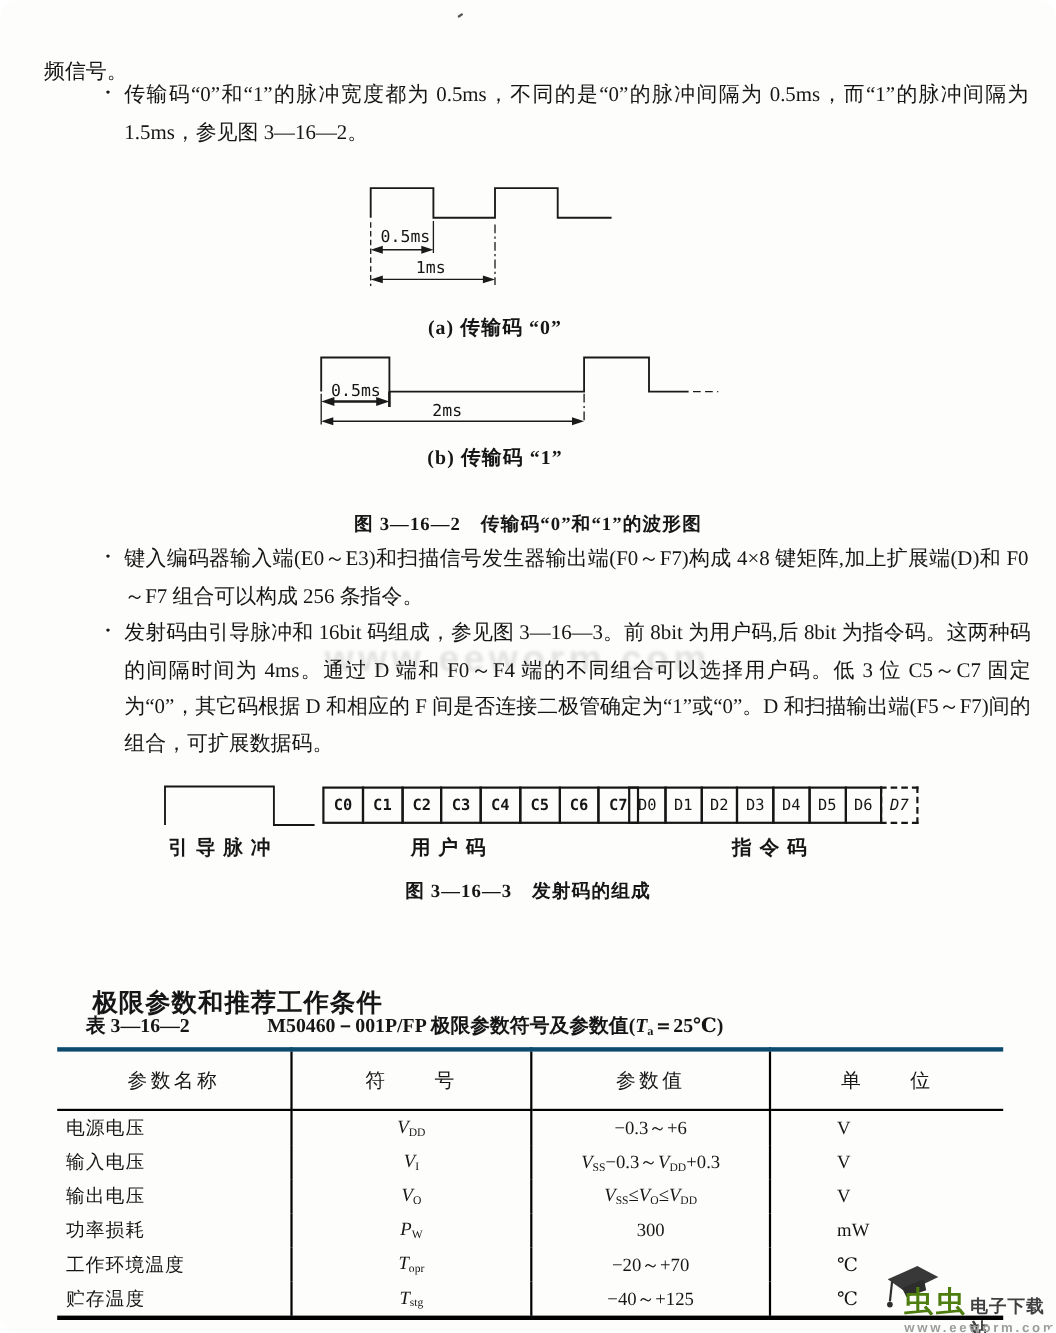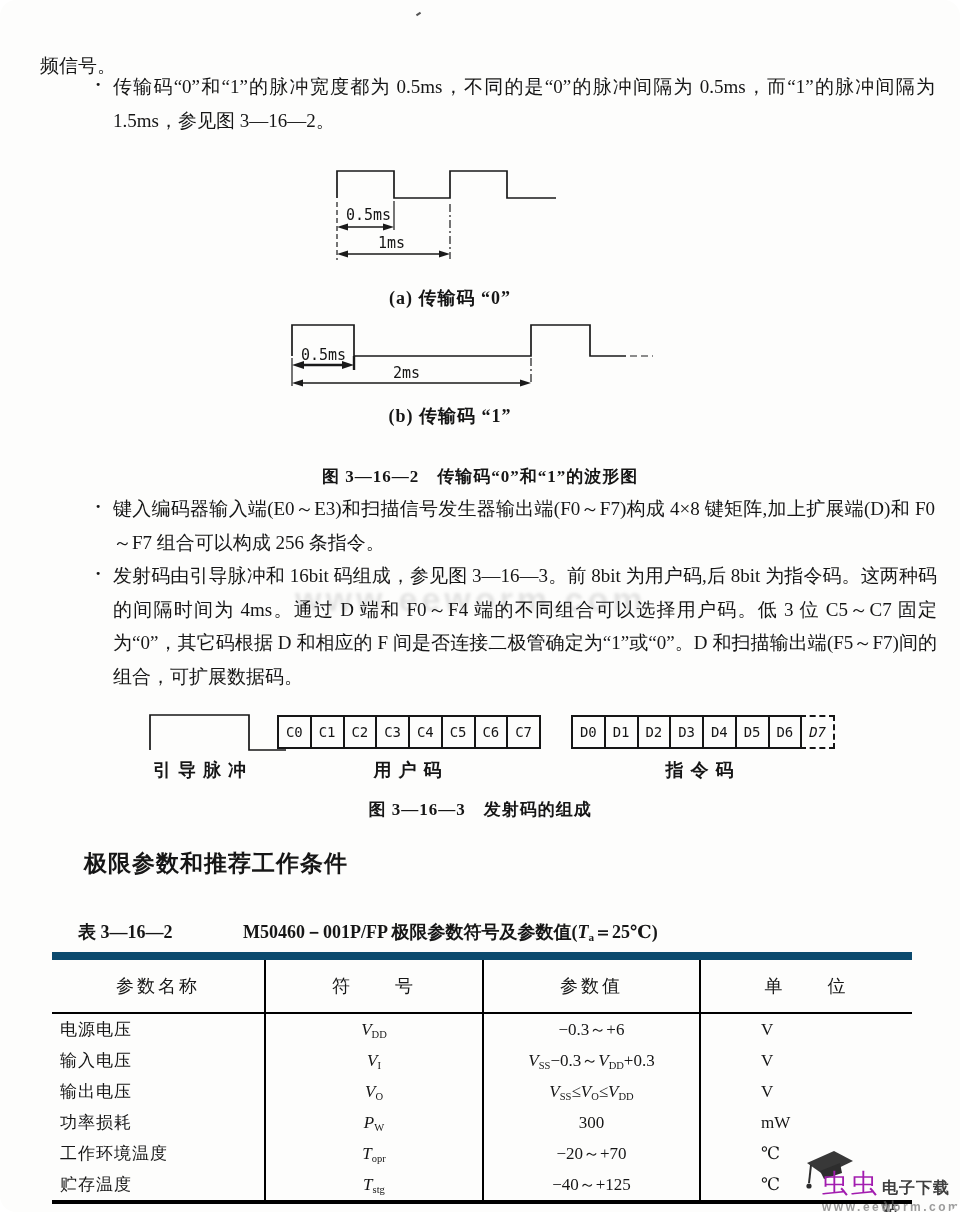--- a/index.html
+++ b/index.html
@@ -16,54 +16,54 @@
   .cap-a{left:300px;top:286px;width:300px;}
   .cap-b{left:300px;top:404px;width:300px;}
   .numcap{position:absolute;left:0;top:465px;width:960px;text-align:center;font-size:17px;font-weight:bold;letter-spacing:1px;}
   .numcap2{position:absolute;left:0;top:798px;width:960px;text-align:center;font-size:17px;font-weight:bold;letter-spacing:1px;}
   svg.wave{position:absolute;}
   .wlabel{font-family:"DejaVu Sans Mono",monospace;font-size:15px;fill:#161616;}
   
   .fig3{position:absolute;left:145px;top:710px;width:700px;height:74px;}
   .fig3 svg{position:absolute;left:0;top:0;}
   .bits{position:absolute;top:5px;display:flex;height:34px;box-sizing:border-box;}
-  .bits-c{left:132px;width:264px;}
+  .bits-c{left:148px;width:288px;font-weight:bold;}
   .bits-d{left:426px;width:264px;}
   .bit{flex:1;border:2px solid #161616;margin-left:-2px;text-align:center;line-height:30px;
        font-family:"DejaVu Sans Mono",monospace;font-size:14px;box-sizing:border-box;}
   .bit:first-child{margin-left:0;}
   .bits-d .bit:last-child{border-style:dashed;font-style:italic;}
   .figrow-label{position:absolute;top:48px;text-align:center;font-size:18px;font-weight:bold;letter-spacing:7px;}
   .lead-label{left:0;width:116px;}
   .user-label{left:138px;width:256px;}
   .cmd-label{left:426px;width:264px;}
   
-  .heading{position:absolute;left:84px;top:848px;font-family:"Liberation Sans","DejaVu Sans",sans-serif;
+  .heading{position:absolute;left:84px;top:896px;font-family:"Liberation Sans","DejaVu Sans",sans-serif;
            font-size:23px;font-weight:700;letter-spacing:1px;}
   
   .tbl-title{position:absolute;left:52px;top:920px;width:860px;font-size:18px;font-weight:700;}
   .tbl-title .tlabel{margin-left:26px;}
   .tbl-title .ttext{margin-left:66px;}
   table.limits{position:absolute;left:52px;top:952px;width:860px;border-collapse:collapse;
-               border-top:8px solid #0c4a6e;border-bottom:4px solid #000;table-layout:fixed;}
+               border-top:4px solid #0c4a6e;border-bottom:4px solid #000;table-layout:fixed;}
   table.limits th{height:50px;font-size:18px;font-weight:normal;letter-spacing:3px;text-align:center;
                   border-bottom:2px solid #000;}
   table.limits td{height:29px;font-size:17px;}
   .vline{border-right:2px solid #000;}
   td.c-name{padding-left:8px;letter-spacing:1px;}
   td.c-sym,td.c-val{text-align:center;}
   td.c-unit{padding-left:60px;}
   .it{font-style:italic;font-family:"Liberation Serif",serif;}
   .sb{font-size:0.62em;vertical-align:-0.25em;letter-spacing:0;}
   
   .faintmark{position:absolute;left:295px;top:580px;width:400px;font-family:"Liberation Sans",sans-serif;
              font-size:34px;font-weight:bold;color:#b9b9b9;opacity:0.38;letter-spacing:4px;filter:blur(1.5px);}
   
   .sitemark{position:absolute;left:800px;top:1138px;width:160px;height:74px;font-family:"Liberation Sans","DejaVu Sans",sans-serif;}
-  .sitemark .brand{position:absolute;left:22px;top:28px;font-size:26px;font-weight:normal;color:#a21caf;letter-spacing:3px;}
+  .sitemark .brand{position:absolute;left:22px;top:28px;font-size:26px;font-weight:bold;color:#4d7c0f;letter-spacing:3px;}
   .sitemark .suffix{position:absolute;left:82px;top:40px;font-size:16px;font-weight:bold;color:#3f3f3f;letter-spacing:1px;}
   .sitemark .url{position:absolute;left:22px;top:62px;font-size:12px;font-weight:bold;color:#9c9c9c;letter-spacing:2.5px;}
   .capsvg{position:absolute;left:4px;top:10px;}
   .stray{position:absolute;left:416px;top:13px;width:5px;height:2px;background:#555;transform:rotate(-35deg);}
 </style>
 </head>
 <body>
 
 <div class="page">
 

